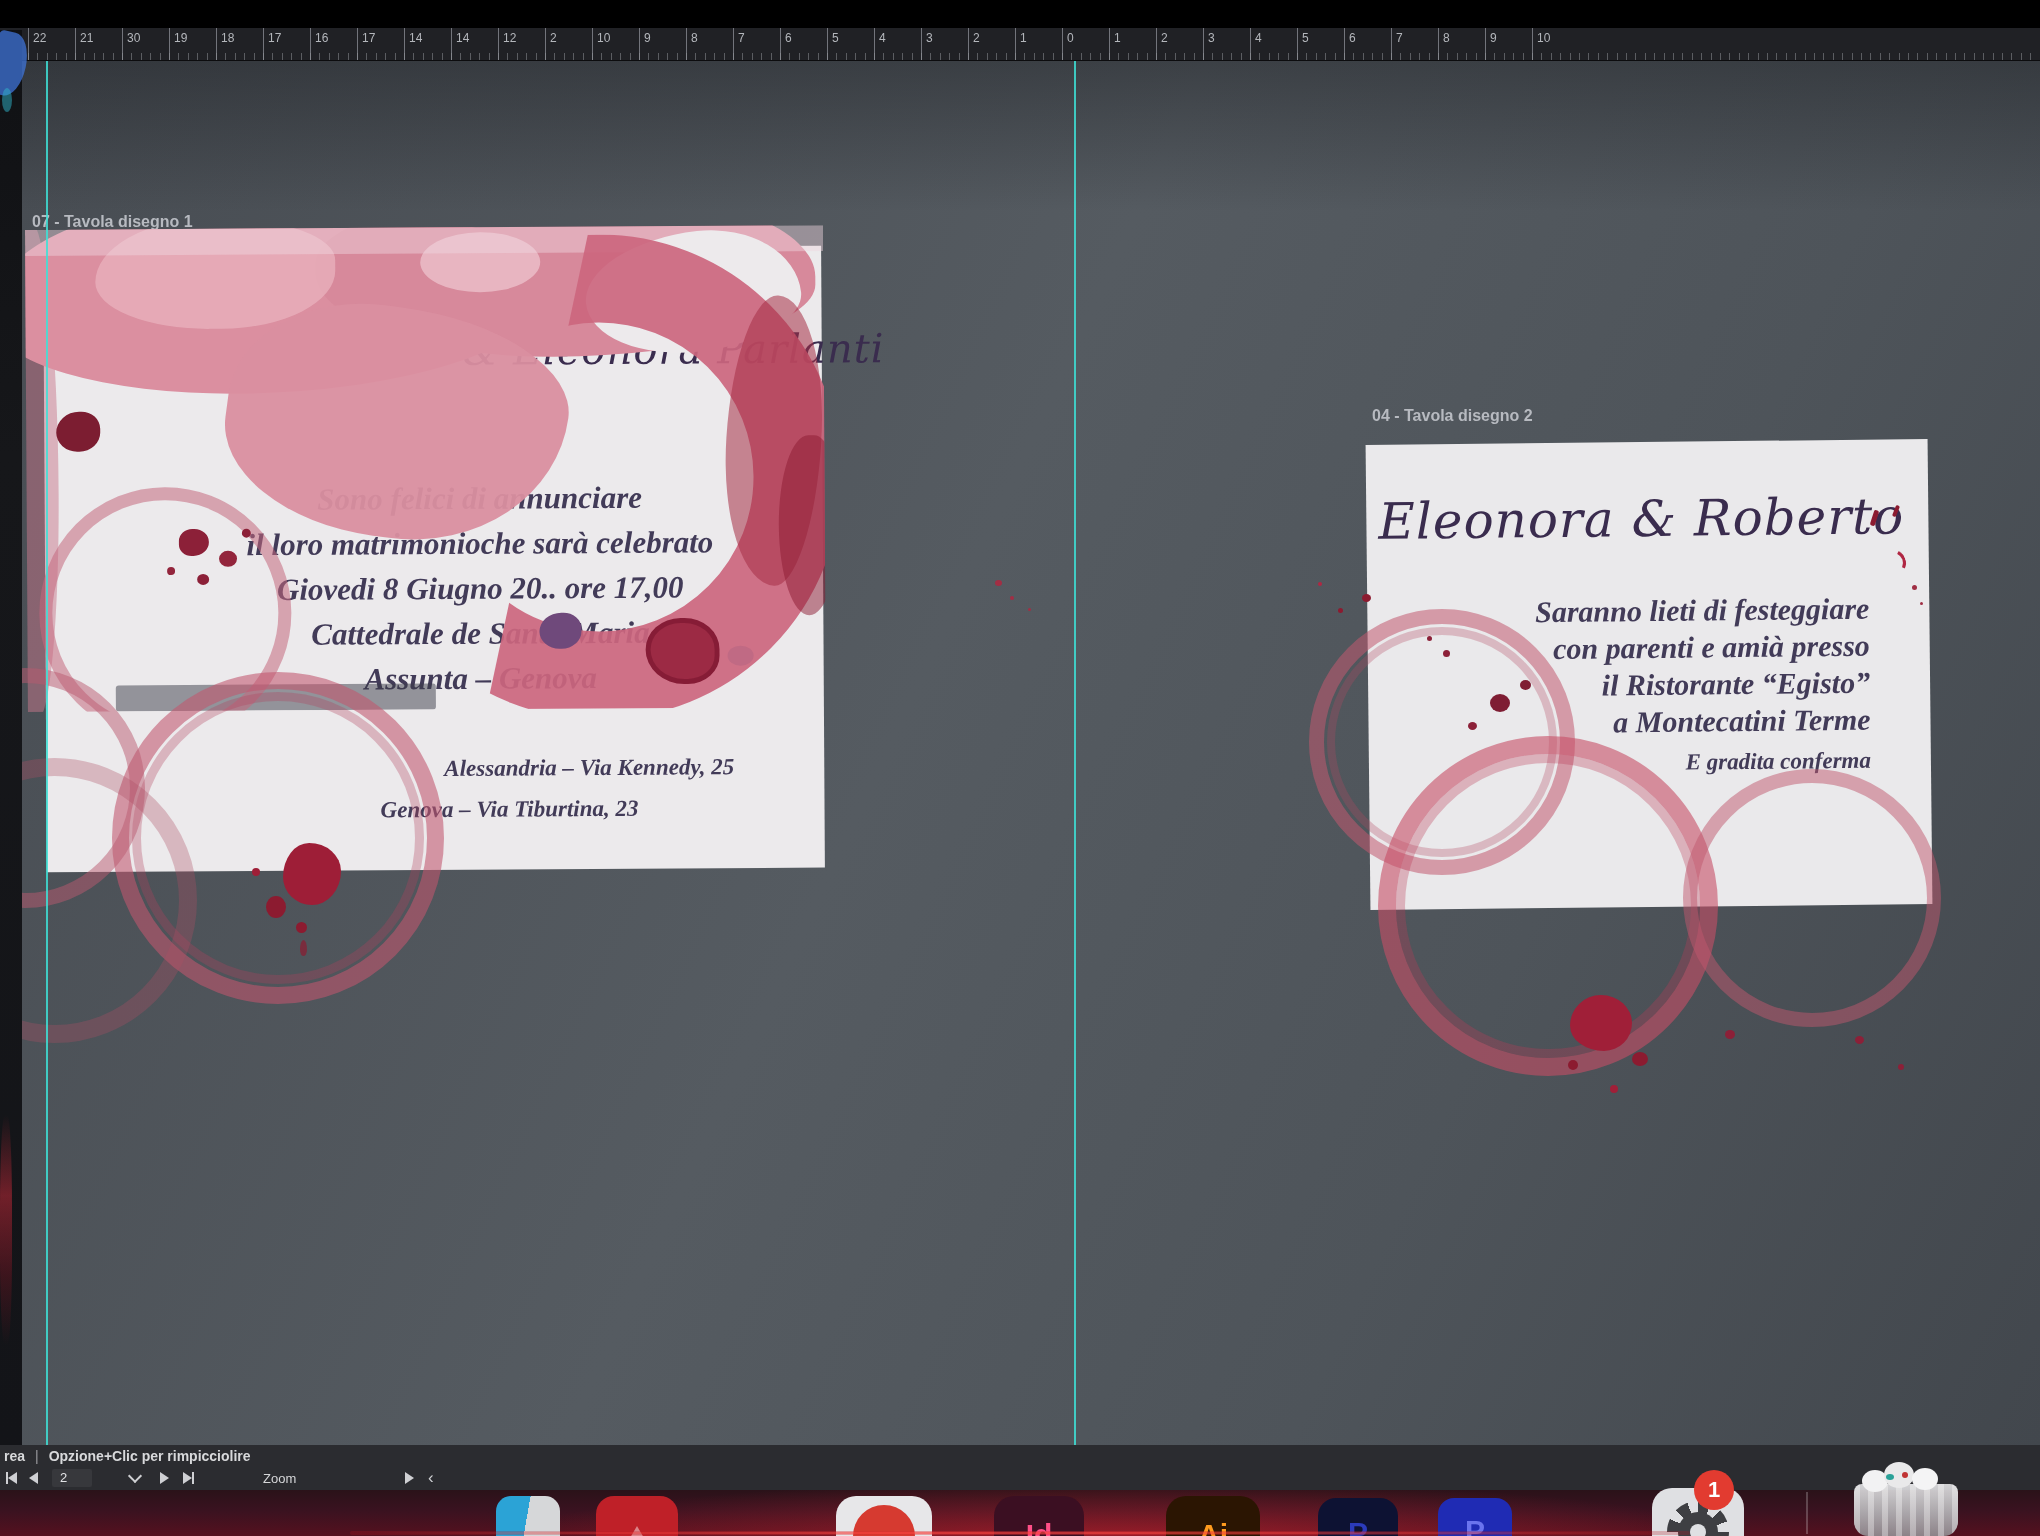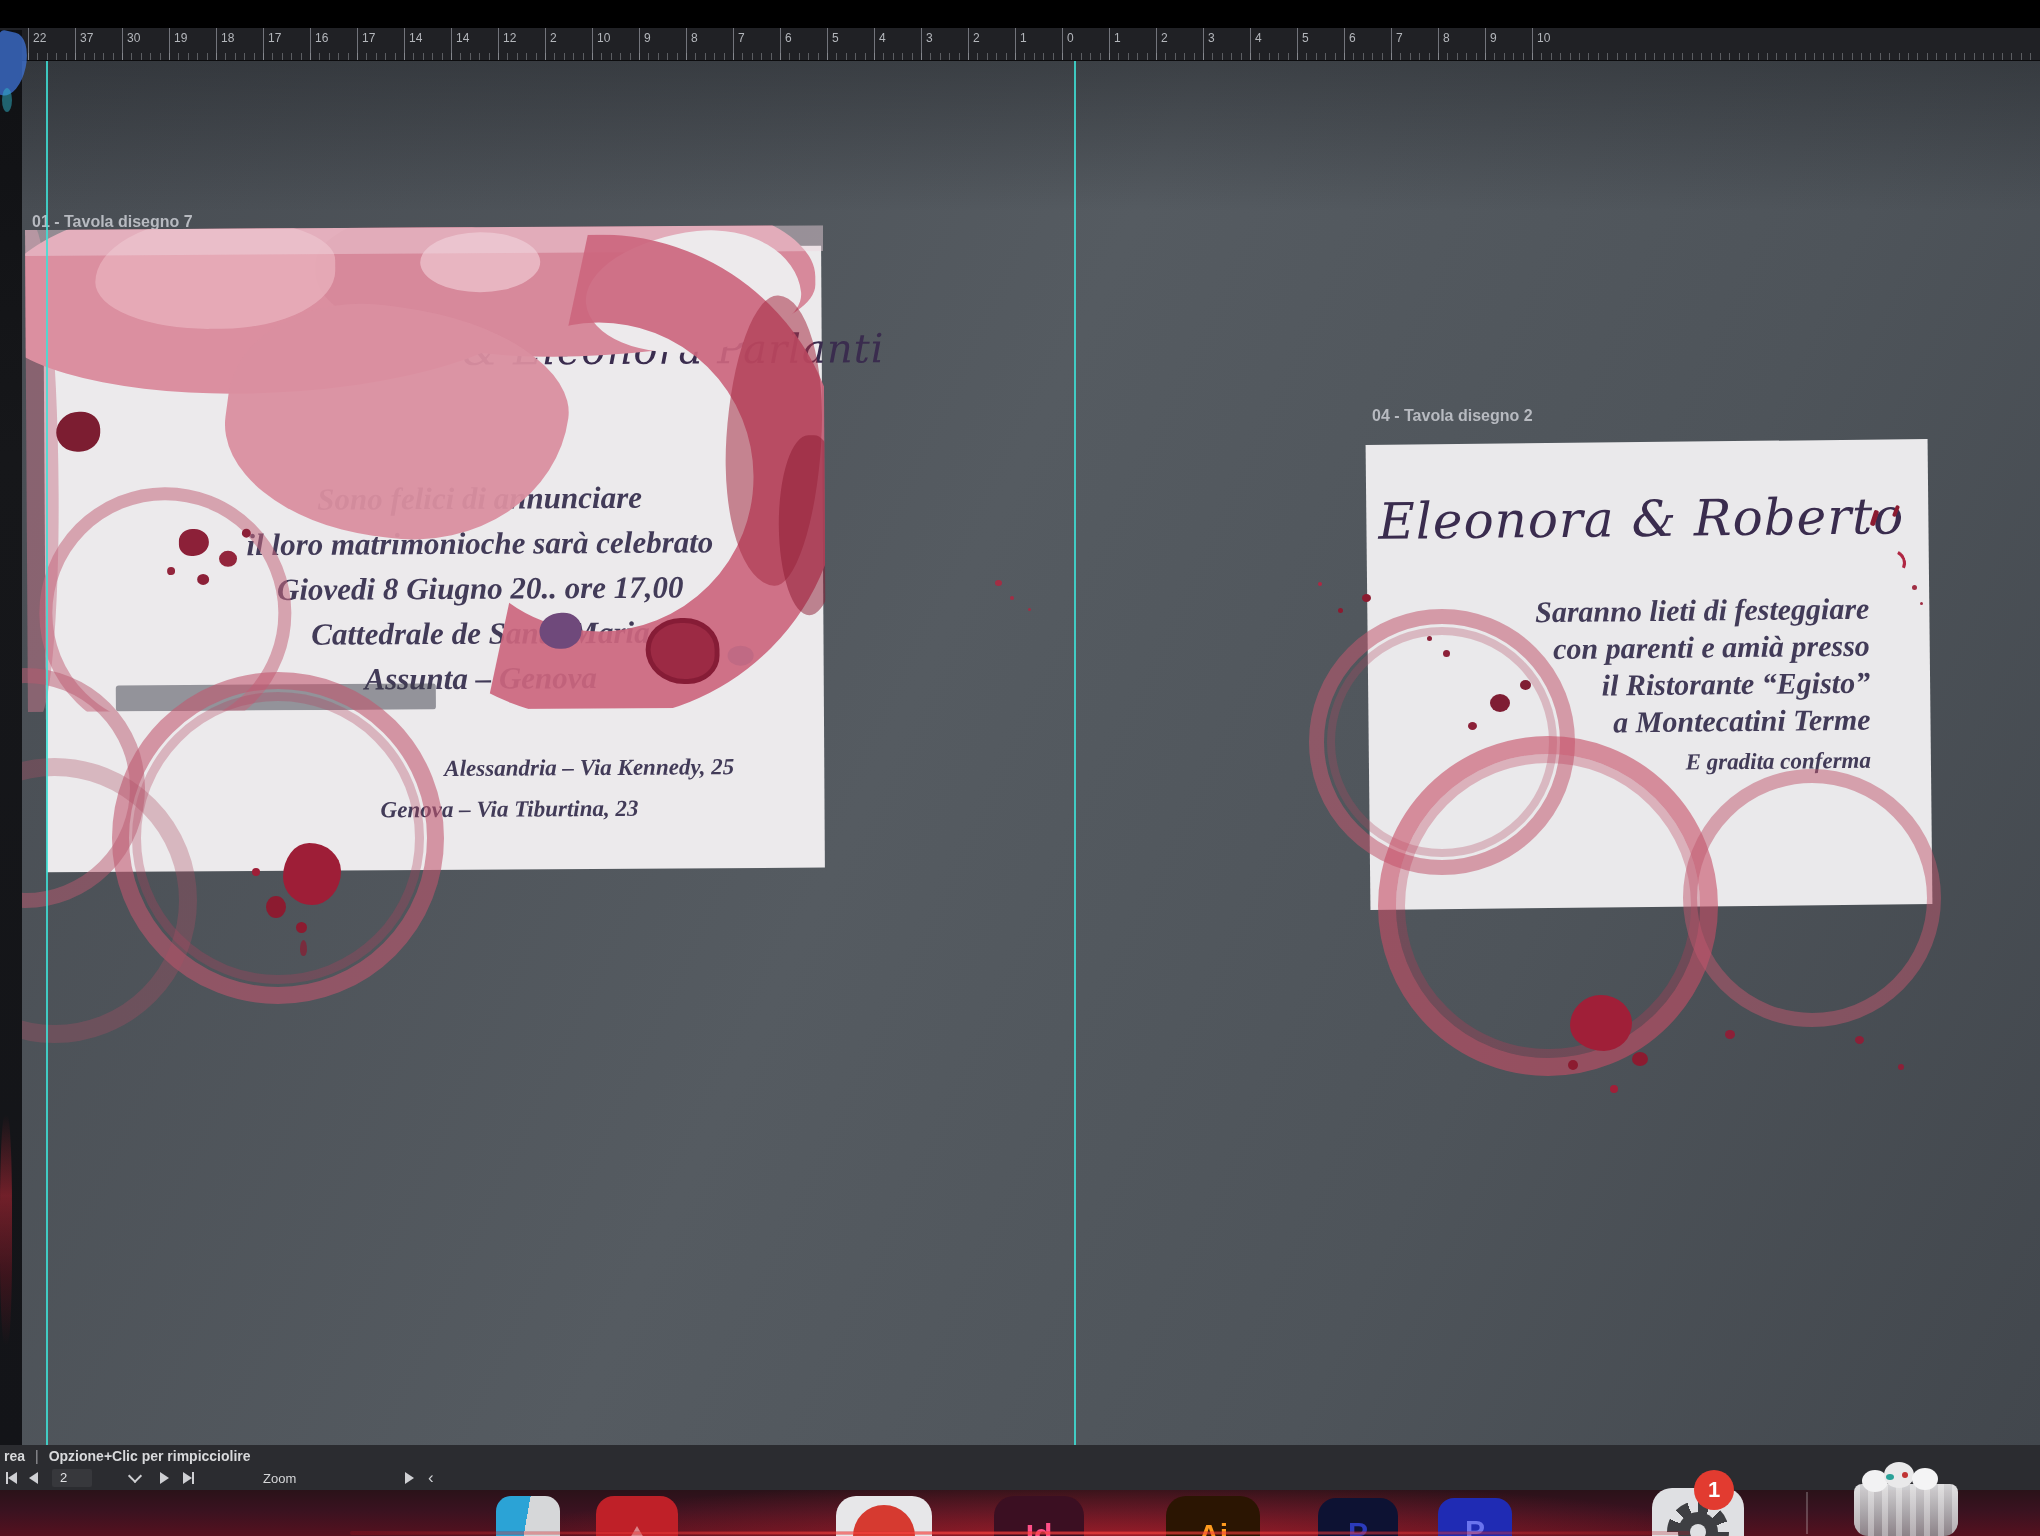--- a/index.html
+++ b/index.html
@@ -70,21 +70,21 @@
   .glow-line{position:absolute;left:350px;top:1531px;width:1340px;height:4px;border-radius:2px;z-index:11;
     background:radial-gradient(closest-side,rgba(255,70,65,.85),rgba(180,20,30,.25));}
 </style>
 </head>
 <body>
 
 <div id="stage">
 
   <div class="abs canvas"></div>
 
-  <div class="ab-label" style="left:32px;top:213px;">01 - Tavola disegno 7</div>
+  <div class="ab-label" style="left:32px;top:213px;">07 - Tavola disegno 1</div>
 
   <div class="ab-label" style="left:1372px;top:407px;">04 - Tavola disegno 2</div>
 
   <div class="card-group" style="left:45px;top:248px;width:778px;height:622px;transform:rotate(-0.35deg);">
     <div class="txt script center" style="left:15px;top:80px;width:748px;font-size:40px;">Roberto Carnicelli &amp; Eleonora Parlanti</div>
     <div class="txt serif-it center" style="left:95px;top:228px;width:680px;font-size:31px;line-height:45px;">
         <div>Sono felici di annunciare</div>
         <div>il loro matrimonioche sarà celebrato</div>
         <div>Giovedi 8 Giugno 20.. ore 17,00</div>
         <div>Cattedrale de Santa Maria</div>
@@ -170,21 +170,21 @@
   <div class="blob" style="left:1912px;top:585px;width:5px;height:5px;background:#a02e44;z-index:7;"></div>
   <div class="blob" style="left:1920px;top:602px;width:3px;height:3px;background:#a02e44;z-index:7;"></div>
 
   <div class="guide" style="left:46px;top:60px;height:1385px;"></div>
   <div class="guide" style="left:1074px;top:60px;height:1385px;"></div>
 
 
   <div class="abs ruler">
     <div class="ruler-nums">
         <span>22</span>
-        <span>37</span>
+        <span>21</span>
         <span>30</span>
         <span>19</span>
         <span>18</span>
         <span>17</span>
         <span>16</span>
         <span>17</span>
         <span>14</span>
         <span>14</span>
         <span>12</span>
         <span>2</span>

